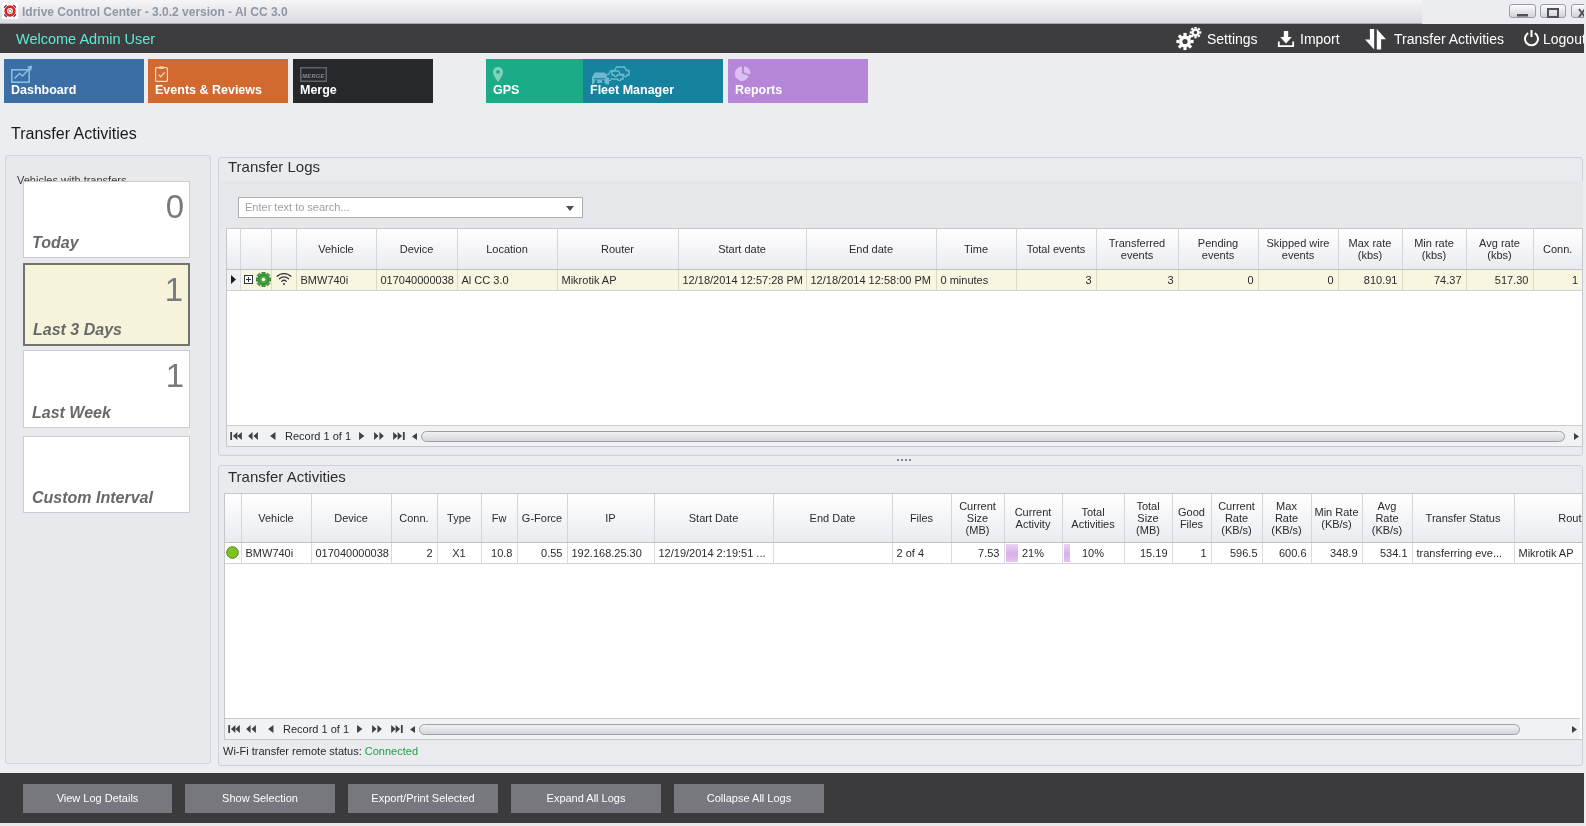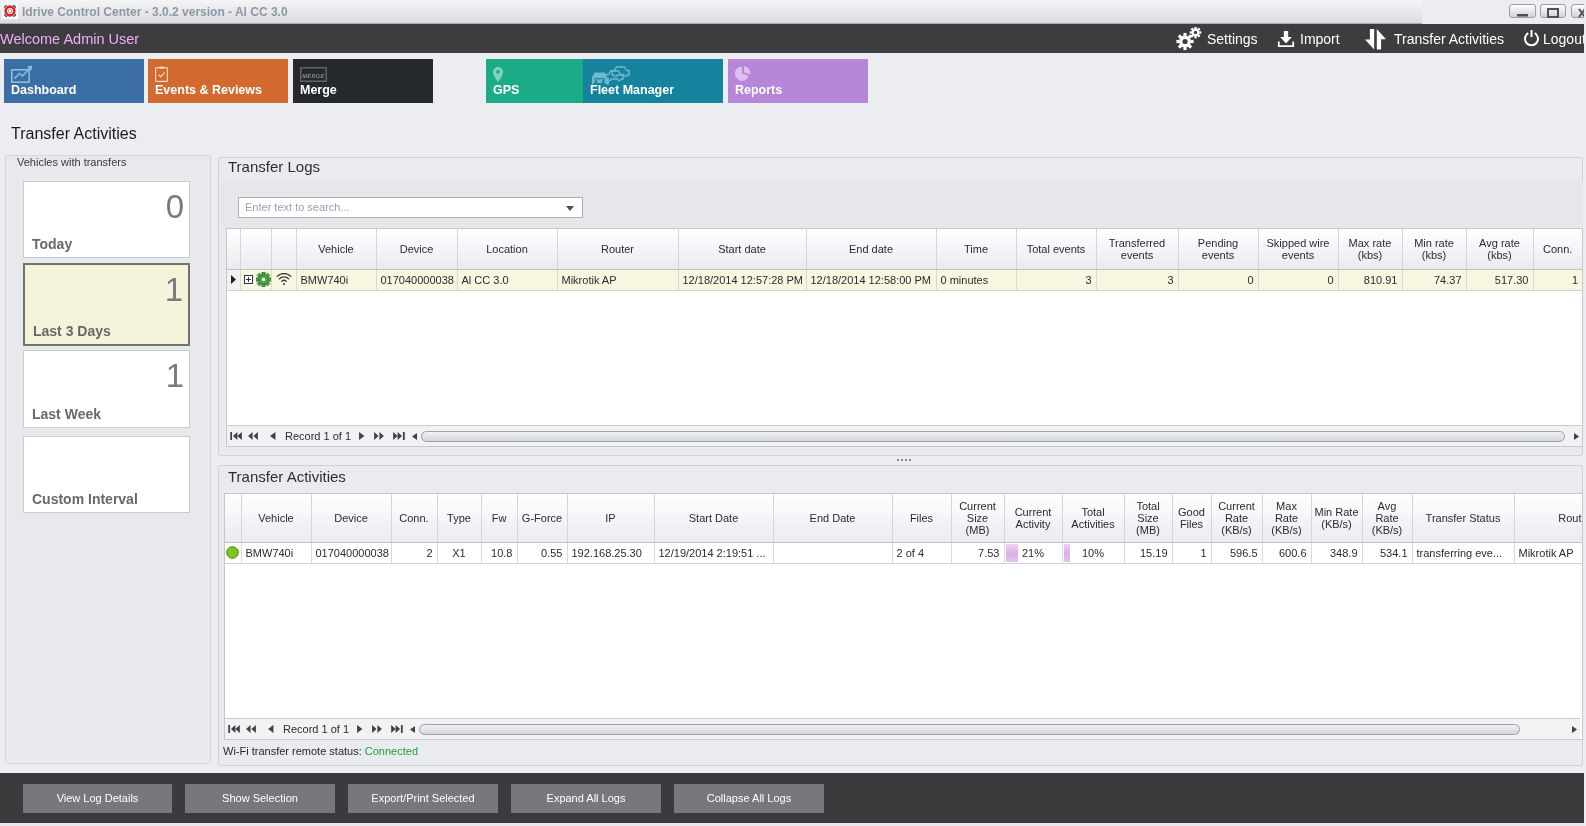--- a/index.html
+++ b/index.html
@@ -8,38 +8,38 @@
 .abs { position:absolute; }
 
 
 .titlebar { position:absolute; left:0; top:0; width:1422px; height:24px;
   background:linear-gradient(#f5f5f8,#dbdbe1); border-bottom:1px solid #a9a9af; }
 .title-txt { position:absolute; left:22px; top:5px; font-size:12px; font-weight:bold; color:#8e97a4; }
 .winbtn { position:absolute; top:4px; height:14px; border:1px solid #9b9ea8; border-radius:3px;
   background:linear-gradient(#fdfdfe,#d2d3d9); }
 
 .topbar { position:absolute; left:0; top:24px; width:1586px; height:29px; background:#3d3d3f; }
-.welcome { position:absolute; left:0; top:7px; font-size:14.5px; color:#f0abfc; }
+.welcome { position:absolute; left:16px; top:7px; font-size:14.5px; color:#5eead4; }
 .menuitem { position:absolute; top:0; height:29px; color:#fff; font-size:14px; }
 .menutxt { position:absolute; top:7px; }
 
 
 .tile { position:absolute; top:59px; width:140px; height:44px; }
 .tile b { position:absolute; left:7px; bottom:6px; font-size:12.5px; color:#fff; font-weight:bold; }
 .ticon { position:absolute; left:7px; top:7px; }
 
 .heading { position:absolute; left:11px; top:125px; font-size:16px; color:#1a1a1a; }
 
 
 .lpanel { position:absolute; left:5px; top:155px; width:206px; height:609px;
   background:#e7e9ec; border:1px solid #d3d6db; border-radius:3px; }
-.lpanel .plabel { position:absolute; left:11px; top:0; font-size:11px; color:#3a3a3c; }
+.lpanel .plabel { position:absolute; left:11px; top:18px; font-size:11px; color:#3a3a3c; }
 .card { position:absolute; left:17px; width:167px; background:#fff; border:1px solid #c9ccd1; }
 .card .num { position:absolute; right:5px; top:7px; font-size:33px; line-height:36px; color:#797a7c; }
-.card .clabel { position:absolute; left:8px; bottom:5px; font-size:14px; font-weight:bold; color:#68686a; }
+.card .clabel { position:absolute; left:8px; bottom:5px; font-size:16px; font-weight:bold; color:#68686a;font-style:italic; }
 .card.hl { background:#f5f3da; border:2px solid #73736b; }
 
 
 .group { position:absolute; background:#e9ebee; border:1px solid #ced2d7; border-radius:3px; }
 .group .glabel { position:absolute; left:9px; top:2px; font-size:15px; color:#2e2e30;text-align:right; }
 .g1 { left:218px; top:157px; width:1365px; height:299px; }
 .g2 { left:218px; top:465px; width:1365px; height:301px; }
 .searchstrip { position:absolute; left:1px; top:23px; width:1363px; height:48px; background:#e5e7ea; }
 .searchbox { position:absolute; left:18px; top:16px; width:345px; height:21px; background:#fff;
   border:1px solid #aab0b6; font-size:11px; color:#9ca1a7; line-height:19px; padding-left:6px; }

